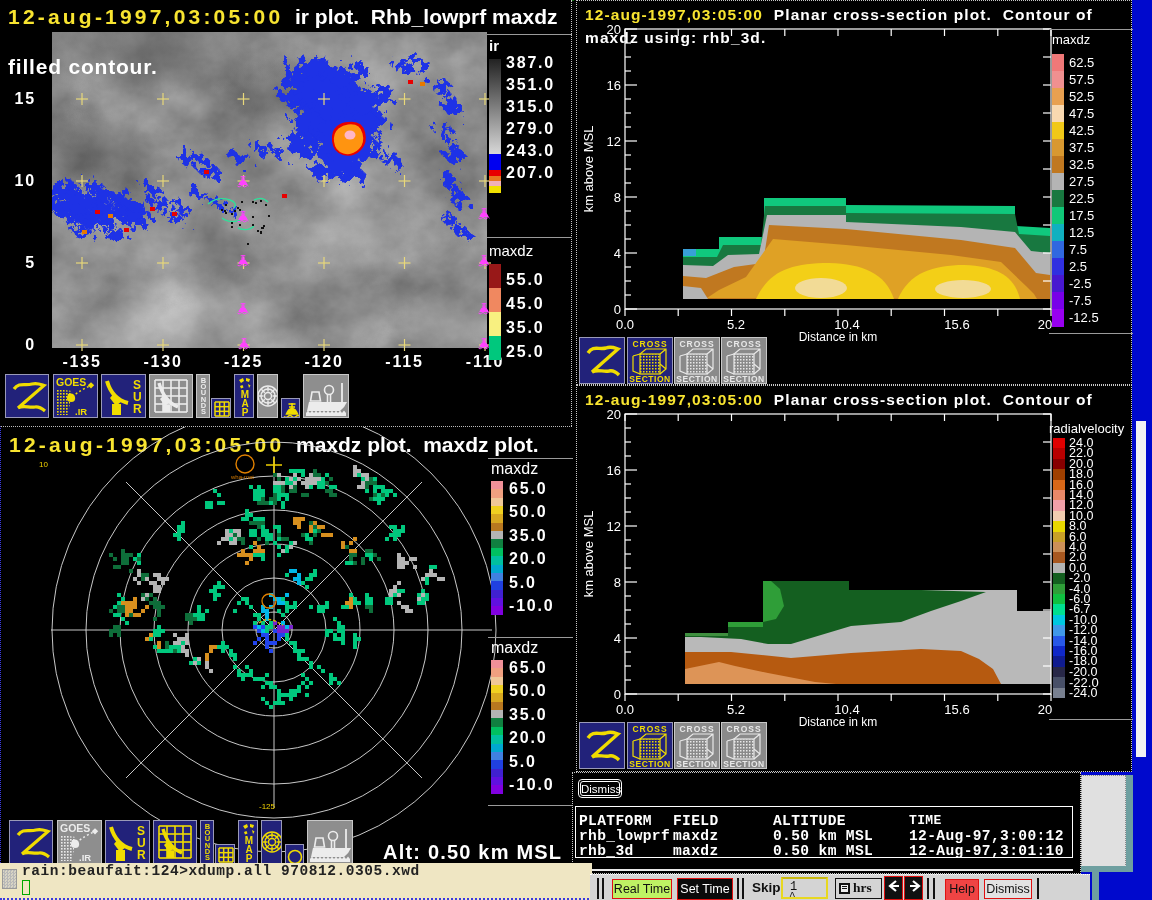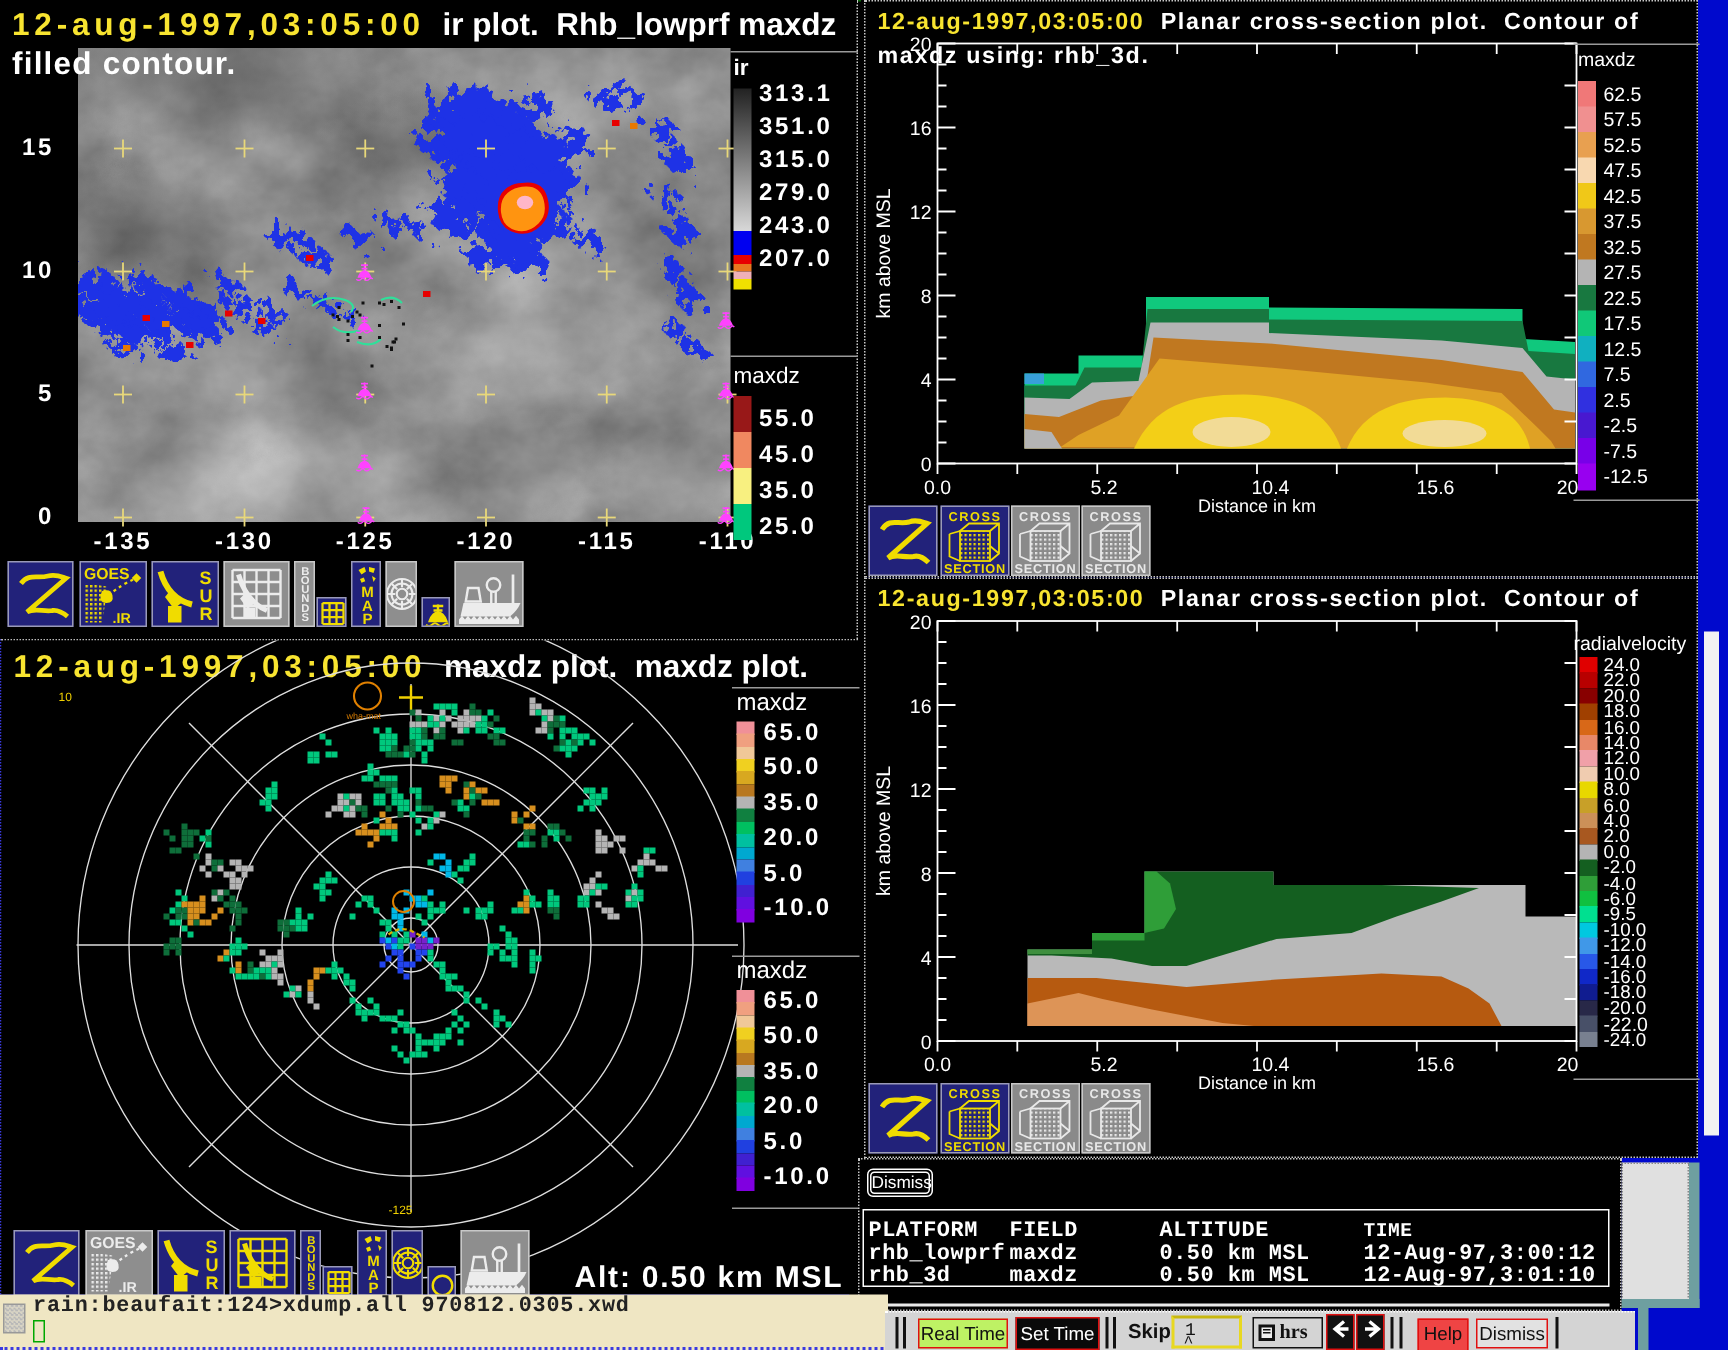--- a/index.html
+++ b/index.html
@@ -3,21 +3,21 @@
 <style>
 html,body{margin:0;padding:0;width:1152px;height:900px;overflow:hidden;background:#0009cd;}
 *{box-sizing:border-box;}
 body{font-family:"Liberation Sans",sans-serif;}
 .abs{position:absolute;}
 .panel{position:absolute;background:#000;}
 .yel{color:#f8e430;}
 .wht{color:#fff;}
 .t1{font-size:21px;font-weight:bold;letter-spacing:0px;white-space:pre;}
 .yls{letter-spacing:3.2px;}
-.fc2{letter-spacing:0.8px;}
+.fc2{letter-spacing:0.8px;margin-top:24px;}
 .t2{font-size:15.5px;font-weight:bold;letter-spacing:1.1px;white-space:pre;}
 .cb-lab{font-size:16px;font-weight:bold;letter-spacing:1.8px;color:#fff;}
 .cb-lab2{font-size:13px;color:#fff;}
 .mono{font-family:"Liberation Mono",monospace;}
 </style></head>
 <body>
 <div class="abs" style="left:1136px;top:421px;width:10px;height:336px;background:#f2f2f2;"></div>
 <div class="abs" style="left:1081px;top:775px;width:45px;height:94px;background:#e0e0e0;border:1px dotted #888;"></div>
 <div class="abs" style="left:1126px;top:775px;width:7px;height:97px;background:#6e9fa0;"></div>
 <div class="abs" style="left:1076px;top:866px;width:57px;height:6px;background:#6e9fa0;"></div>
@@ -296,21 +296,21 @@
     <div class="abs cb-lab" style="left:379.5px;top:353px;width:50px;text-align:center;">-115</div>
     <div class="abs cb-lab" style="left:460px;top:353px;width:50px;text-align:center;">-110</div>
     <div class="abs" style="left:487px;top:34px;width:85px;height:1px;background:#9a9a9a;"></div>
     <div class="abs" style="left:489px;top:37px;font-size:15px;font-weight:bold;color:#fff;">ir</div>
     <div class="abs" style="left:489px;top:59px;width:12px;height:95px;background:linear-gradient(#222,#d8d8d8);"></div>
     <div class="abs" style="left:489px;top:154px;width:12px;height:16px;background:#0000f0;"></div>
     <div class="abs" style="left:489px;top:170px;width:12px;height:6px;background:#e80000;"></div>
     <div class="abs" style="left:489px;top:176px;width:12px;height:5px;background:#e87820;"></div>
     <div class="abs" style="left:489px;top:181px;width:12px;height:5px;background:#f0b0b8;"></div>
     <div class="abs" style="left:489px;top:186px;width:12px;height:7px;background:#f0e000;"></div>
-    <div class="abs cb-lab" style="left:506px;top:54px;">313.1</div>
+    <div class="abs cb-lab" style="left:506px;top:54px;">387.0</div>
     <div class="abs cb-lab" style="left:506px;top:76px;">351.0</div>
     <div class="abs cb-lab" style="left:506px;top:98px;">315.0</div>
     <div class="abs cb-lab" style="left:506px;top:120px;">279.0</div>
     <div class="abs cb-lab" style="left:506px;top:142px;">243.0</div>
     <div class="abs cb-lab" style="left:506px;top:164px;">207.0</div>
     <div class="abs" style="left:487px;top:237px;width:85px;height:1px;background:#9a9a9a;"></div>
     <div class="abs" style="left:489px;top:242px;font-size:15px;color:#fff;">maxdz</div>
     <div class="abs" style="left:489px;top:264px;width:12px;height:24px;background:#981818;"></div>
     <div class="abs" style="left:489px;top:288px;width:12px;height:24px;background:#f08860;"></div>
     <div class="abs" style="left:489px;top:312px;width:12px;height:24px;background:#f8f080;"></div>
@@ -729,21 +729,21 @@
     <div class="abs" style="left:492px;top:112.4px;font-size:12.5px;color:#fff;">12.0</div>
     <div class="abs" style="left:492px;top:122.8px;font-size:12.5px;color:#fff;">10.0</div>
     <div class="abs" style="left:492px;top:133.2px;font-size:12.5px;color:#fff;">8.0</div>
     <div class="abs" style="left:492px;top:143.6px;font-size:12.5px;color:#fff;">6.0</div>
     <div class="abs" style="left:492px;top:154.0px;font-size:12.5px;color:#fff;">4.0</div>
     <div class="abs" style="left:492px;top:164.4px;font-size:12.5px;color:#fff;">2.0</div>
     <div class="abs" style="left:492px;top:174.8px;font-size:12.5px;color:#fff;">0.0</div>
     <div class="abs" style="left:492px;top:185.2px;font-size:12.5px;color:#fff;">-2.0</div>
     <div class="abs" style="left:492px;top:195.6px;font-size:12.5px;color:#fff;">-4.0</div>
     <div class="abs" style="left:492px;top:206.0px;font-size:12.5px;color:#fff;">-6.0</div>
-    <div class="abs" style="left:492px;top:216.4px;font-size:12.5px;color:#fff;">-9.5</div>
+    <div class="abs" style="left:492px;top:216.4px;font-size:12.5px;color:#fff;">-6.7</div>
     <div class="abs" style="left:492px;top:226.8px;font-size:12.5px;color:#fff;">-10.0</div>
     <div class="abs" style="left:492px;top:237.2px;font-size:12.5px;color:#fff;">-12.0</div>
     <div class="abs" style="left:492px;top:247.6px;font-size:12.5px;color:#fff;">-14.0</div>
     <div class="abs" style="left:492px;top:258.0px;font-size:12.5px;color:#fff;">-16.0</div>
     <div class="abs" style="left:492px;top:268.4px;font-size:12.5px;color:#fff;">-18.0</div>
     <div class="abs" style="left:492px;top:278.8px;font-size:12.5px;color:#fff;">-20.0</div>
     <div class="abs" style="left:492px;top:289.2px;font-size:13px;color:#fff;">-22.0</div>
     <div class="abs" style="left:492px;top:299.6px;font-size:12.5px;color:#fff;">-24.0</div>
     <div class="abs" style="left:2px;top:336px;width:46px;height:47px;background:#22227a;border:1px solid #9a9ab8;">
       <svg width="44" height="45" style="position:absolute;left:0;top:0;">

